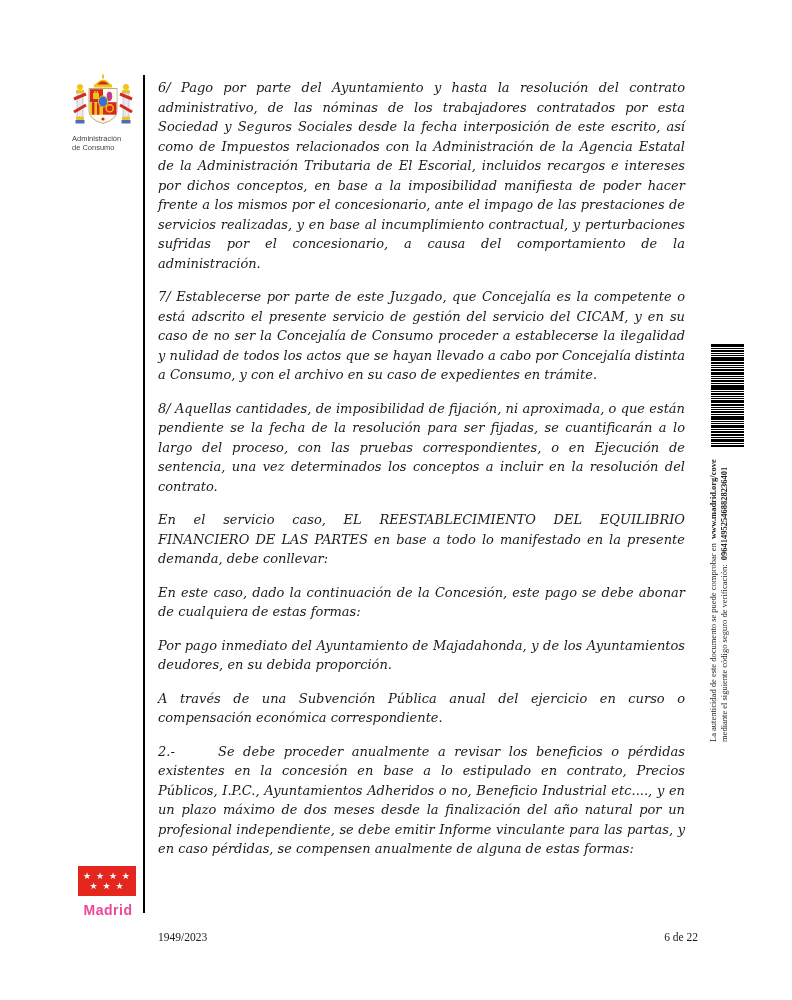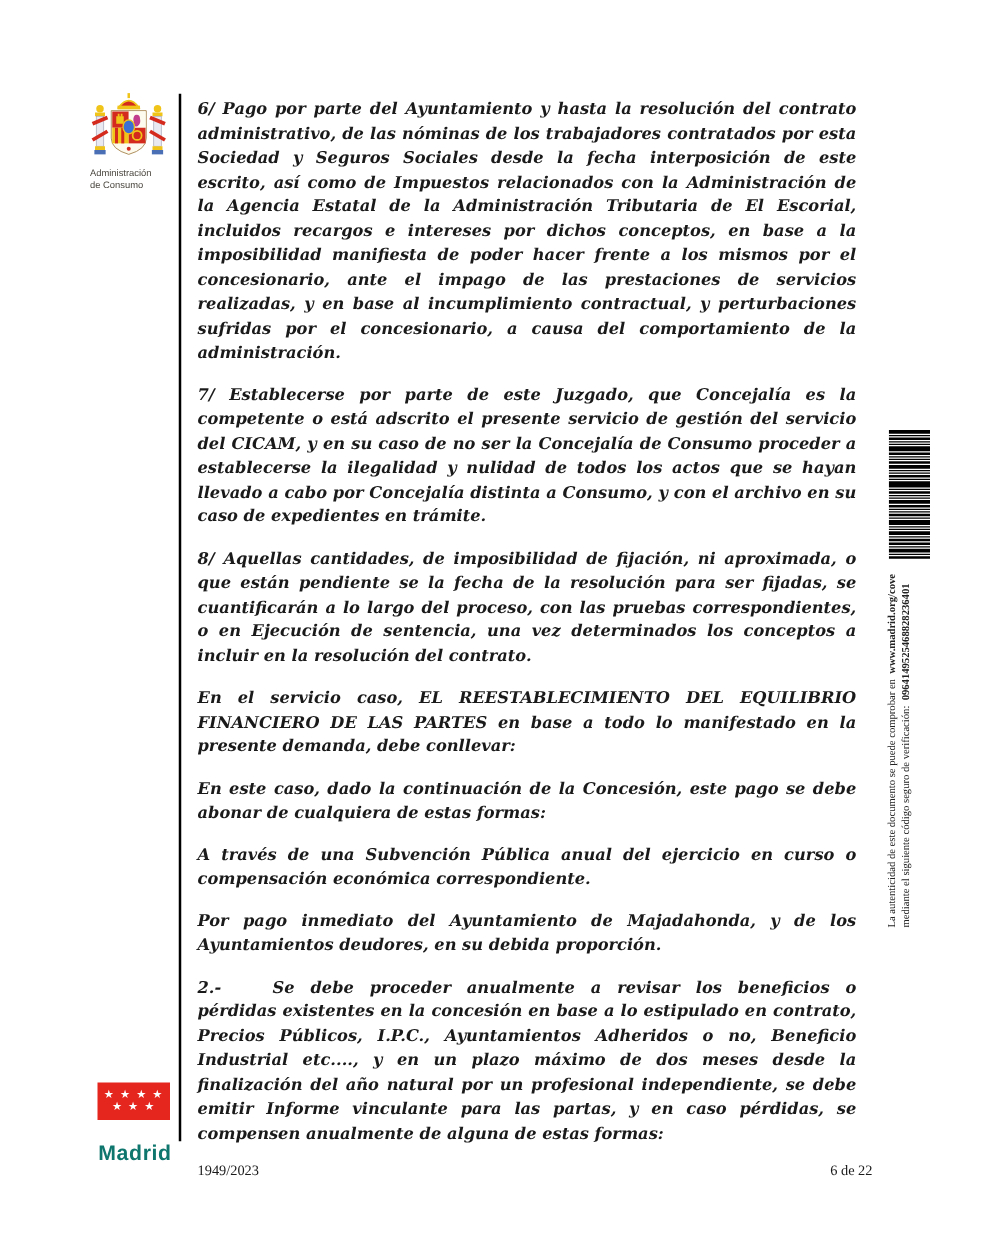--- a/index.html
+++ b/index.html
@@ -10,43 +10,43 @@
   .vrule{position:absolute;left:143px;top:75px;width:2px;height:838px;background:#000;}
 
   
   .crest{position:absolute;left:72px;top:74px;width:64px;text-align:left;}
   .crest .caption{margin-top:2px;font-family:"Liberation Sans",sans-serif;font-size:7.5px;
                   line-height:9px;color:#4a463f;}
 
   
   .content{position:absolute;left:158px;top:78px;width:539px;
            font-style:italic;font-size:13px;line-height:19.5px;text-align:justify;}
-  .content p{margin:0 12px 14px 0;font-weight:bold;}
+  .content p{margin:0 12px 14px 0;}
   .content .num{display:inline-block;width:60px;}
 
   
   .barcode{position:absolute;left:711px;top:344px;width:33px;height:106px;overflow:hidden;}
   .barcode div{width:100%;background:#000;margin-bottom:1px;}
 
   
   .sidebar{position:absolute;left:708px;top:452px;width:24px;height:290px;}
   .sidebar-inner{width:290px;height:24px;transform-origin:0 0;
                  transform:rotate(-90deg) translate(-290px,0);
                  font-family:"Liberation Serif",serif;font-style:normal;
                  font-size:8.5px;line-height:11px;color:#222;white-space:nowrap;}
   .sidebar-inner b{font-weight:bold;}
 
   
   .madrid{position:absolute;left:78px;top:866px;width:60px;text-align:center;}
   .madrid .flag{width:58px;height:30px;background:#e5261f;display:flex;flex-direction:column;
                 justify-content:center;align-items:center;}
   .madrid .stars{color:#fff;font-size:9px;line-height:10px;letter-spacing:1px;
                  font-family:"DejaVu Sans",sans-serif;}
-  .madrid .label{margin-top:17px;font-family:"Liberation Sans",sans-serif;font-weight:bold;
-                 font-size:17px;color:#0f766e;letter-spacing:0.5px;}
+  .madrid .label{margin-top:6px;font-family:"Liberation Sans",sans-serif;font-weight:bold;
+                 font-size:14px;color:#ec4899;letter-spacing:0.5px;}
 
   
   .footer{position:absolute;left:158px;top:928px;width:540px;
           font-family:"Liberation Serif",serif;font-size:11.5px;line-height:19px;color:#1a1a1a;}
   .footer-line1{text-align:justify;text-align-last:justify;}
   .footer-line2{position:relative;}
   .footer-line2 .page-num{position:absolute;left:0;right:0;text-align:right;}
 </style>
 </head>
 <body>
@@ -100,22 +100,22 @@
       <div>de Consumo</div>
     </div>
   </div>
 
   <div class="content">
     <p>6/ Pago por parte del Ayuntamiento y hasta la resolución del contrato administrativo, de las nóminas de los trabajadores contratados por esta Sociedad y Seguros Sociales desde la fecha interposición de este escrito, así como de Impuestos relacionados con la Administración de la Agencia Estatal de la Administración Tributaria de El Escorial, incluidos recargos e intereses por dichos conceptos, en base a la imposibilidad manifiesta de poder hacer frente a los mismos por el concesionario, ante el impago de las prestaciones de servicios realizadas, y en base al incumplimiento contractual, y perturbaciones sufridas por el concesionario, a causa del comportamiento de la administración.</p>
     <p>7/ Establecerse por parte de este Juzgado, que Concejalía es la competente o está adscrito el presente servicio de gestión del servicio del CICAM, y en su caso de no ser la Concejalía de Consumo proceder a establecerse la ilegalidad y nulidad de todos los actos que se hayan llevado a cabo por Concejalía distinta a Consumo, y con el archivo en su caso de expedientes en trámite.</p>
     <p>8/ Aquellas cantidades, de imposibilidad de fijación, ni aproximada, o que están pendiente se la fecha de la resolución para ser fijadas, se cuantificarán a lo largo del proceso, con las pruebas correspondientes, o en Ejecución de sentencia, una vez determinados los conceptos a incluir en la resolución del contrato.</p>
     <p>En el servicio caso, EL REESTABLECIMIENTO DEL EQUILIBRIO FINANCIERO DE LAS PARTES en base a todo lo manifestado en la presente demanda, debe conllevar:</p>
     <p>En este caso, dado la continuación de la Concesión, este pago se debe abonar de cualquiera de estas formas:</p>
+    <p>Por pago inmediato del Ayuntamiento de Majadahonda, y de los Ayuntamientos deudores, en su debida proporción.</p>
     <p>A través de una Subvención Pública anual del ejercicio en curso o compensación económica correspondiente.</p>
-    <p>Por pago inmediato del Ayuntamiento de Majadahonda, y de los Ayuntamientos deudores, en su debida proporción.</p>
     <p>
       <span class="num">2.-</span><span>Se debe proceder anualmente a revisar los beneficios o pérdidas existentes en la concesión en base a lo estipulado en contrato, Precios Públicos, I.P.C., Ayuntamientos Adheridos o no, Beneficio Industrial etc...., y en un plazo máximo de dos meses desde la finalización del año natural por un profesional independiente, se debe emitir Informe vinculante para las partas, y en caso pérdidas, se compensen anualmente de alguna de estas formas:</span>
     </p>
   </div>
 
   <div class="barcode">
       <div style="height: 3px;"></div>
       <div style="height: 1px;"></div>
       <div style="height: 2px;"></div>
       <div style="height: 1px;"></div>

